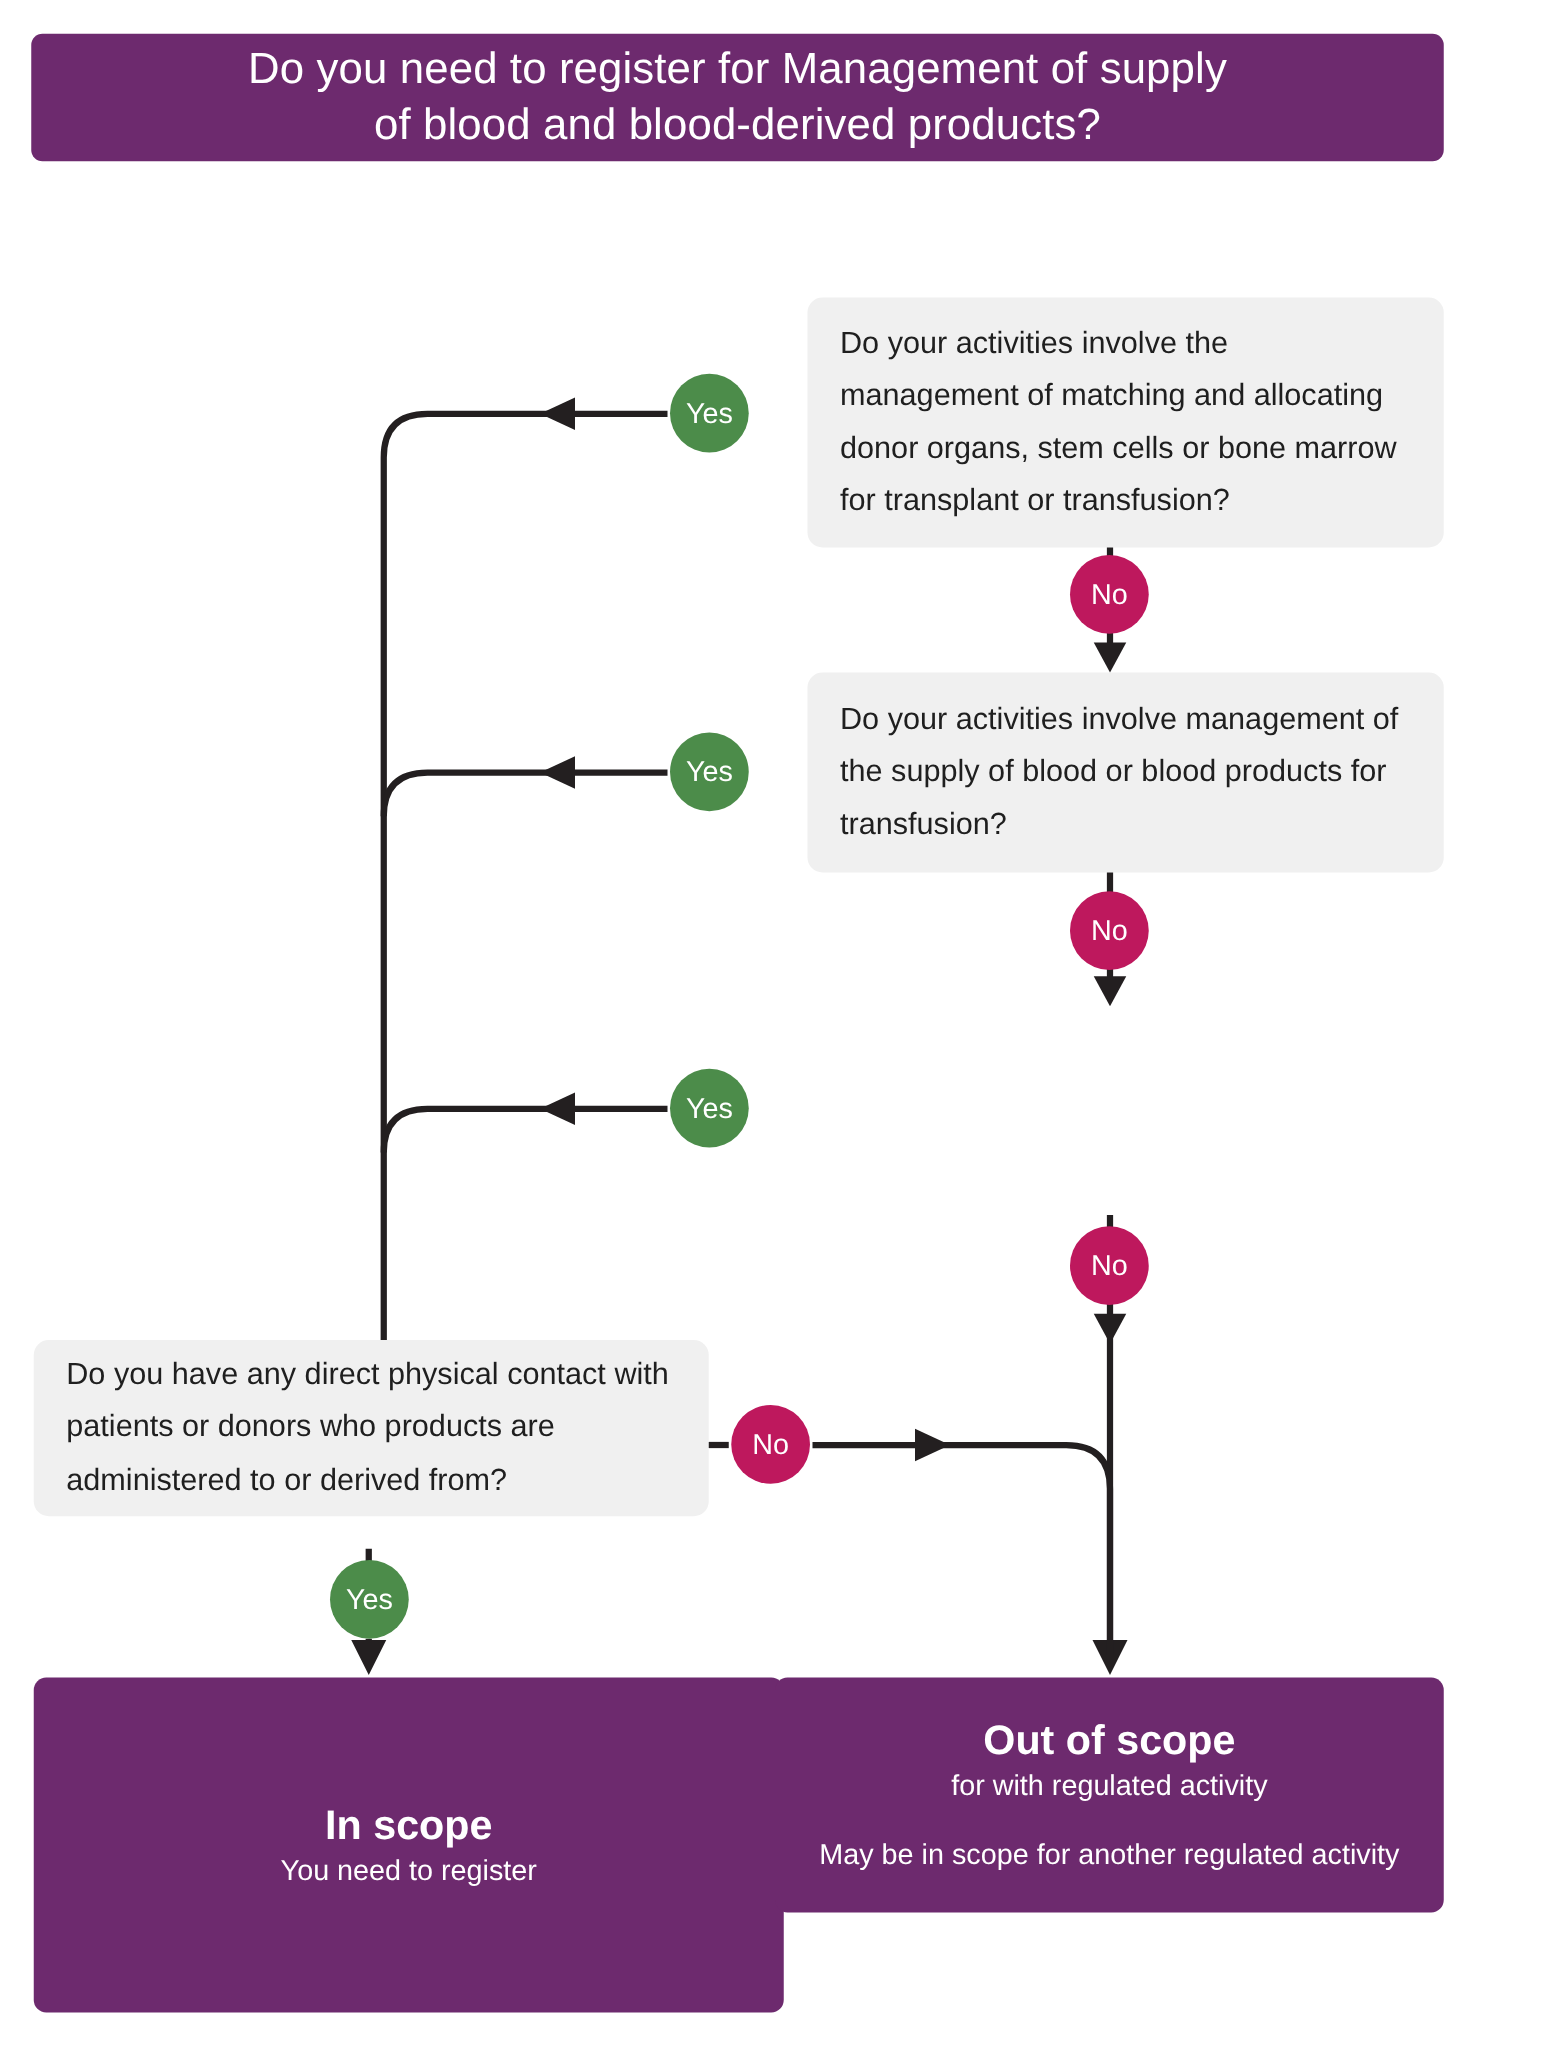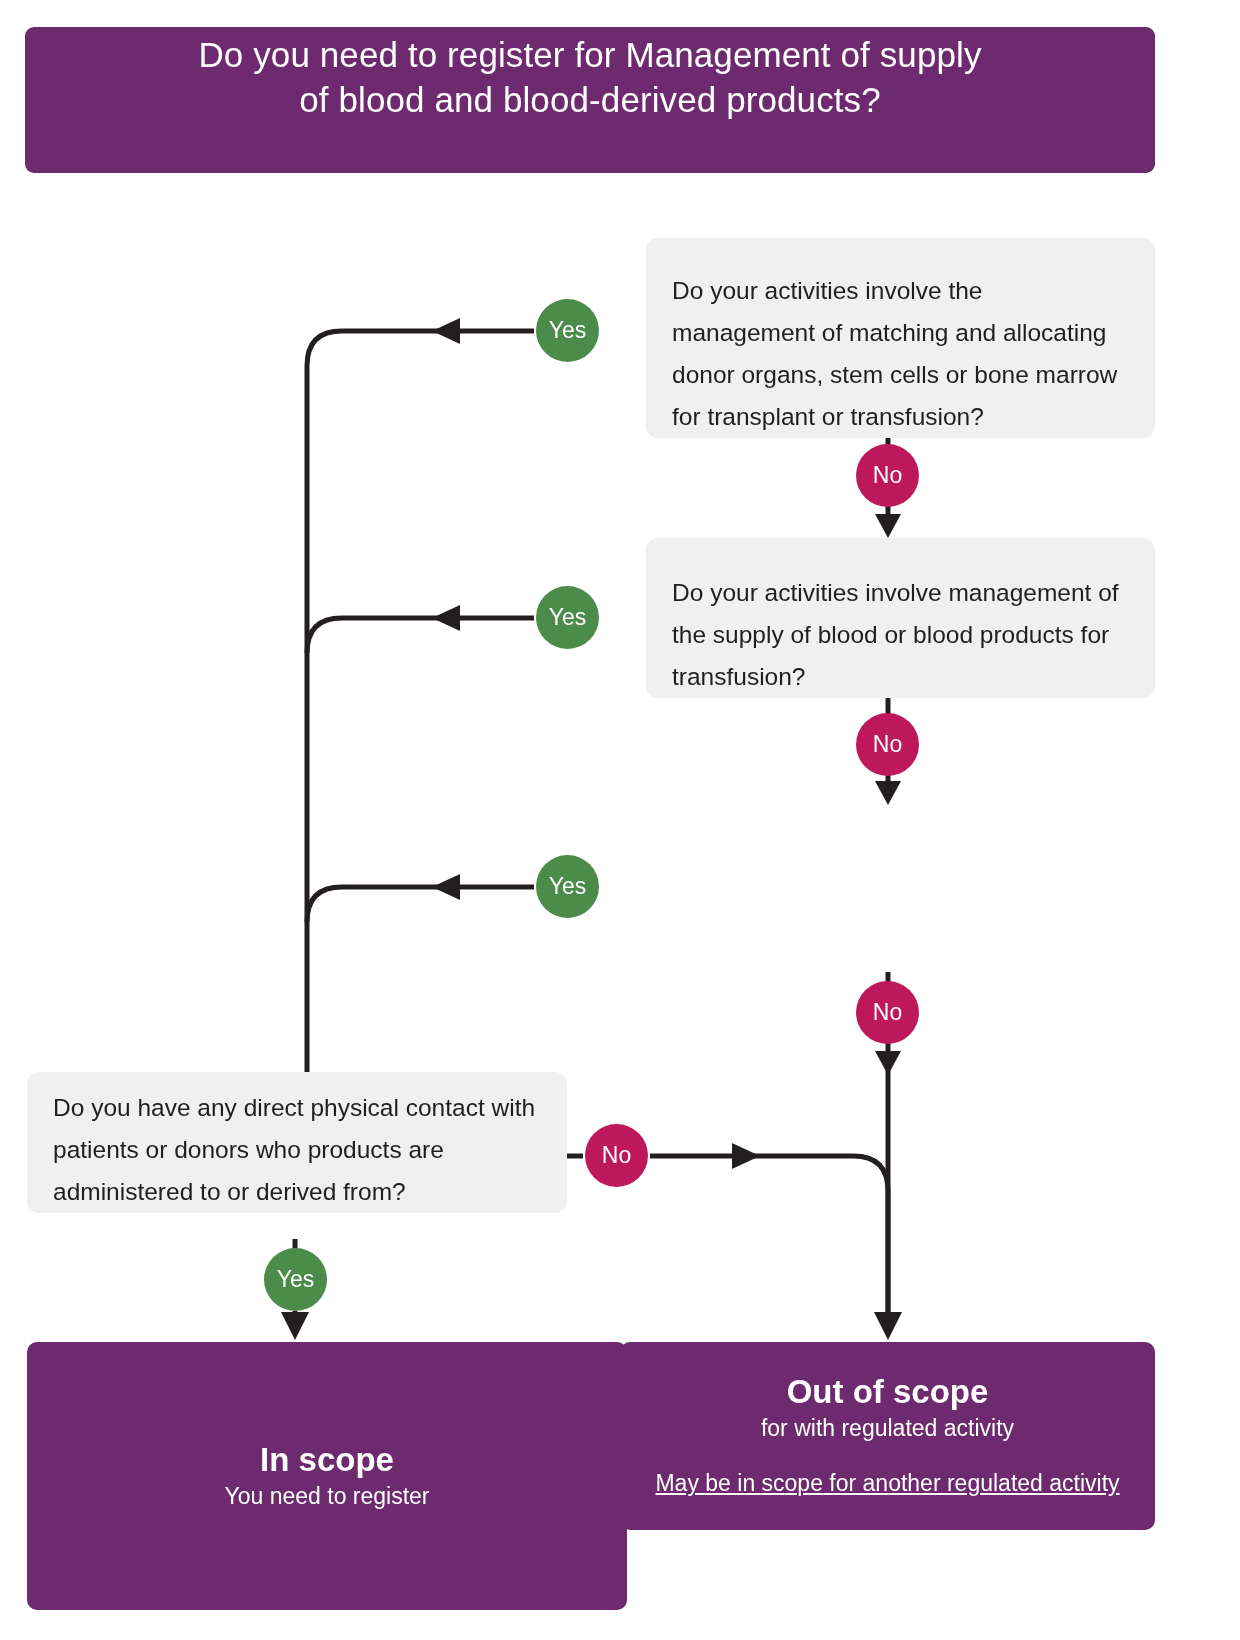--- a/index.html
+++ b/index.html
@@ -17,21 +17,21 @@
     background: #ffffff;
     overflow: hidden;
   }
 
   
   .header-banner {
     position: absolute;
     left: 25px;
     top: 27px;
     width: 1130px;
-    height: 146px;
+    height: 102px;
     background: #6d2a6e;
     border-radius: 9px;
     display: flex;
     align-items: flex-start;
     justify-content: center;
     box-sizing: border-box;
     padding: 6px 40px;
   }
   .header-title {
     color: #ffffff;
@@ -43,21 +43,21 @@
     white-space: pre-line;
   }
 
   
   .qbox {
     position: absolute;
     background: #f0f0f0;
     border-radius: 12px;
     box-sizing: border-box;
     display: flex;
-    align-items: flex-end;
+    align-items: center;
   }
   .qtext {
     font-size: 24.5px;
     line-height: 1.72;
     color: #1f1f1f;
     font-weight: 400;
     padding: 0 26px;
     width: 100%;
   }
 
@@ -92,21 +92,20 @@
   .outcome-sub {
     font-size: 23px;
     font-weight: 400;
     line-height: 1.3;
   }
   .outcome-sub2 {
     font-size: 23px;
     font-weight: 400;
     line-height: 1.32;
     margin-top: 24px;
-    text-decoration: underline;
   }
 
   
   .badge {
     position: absolute;
     border-radius: 50%;
     display: flex;
     align-items: center;
     justify-content: center;
     color: #ffffff;

